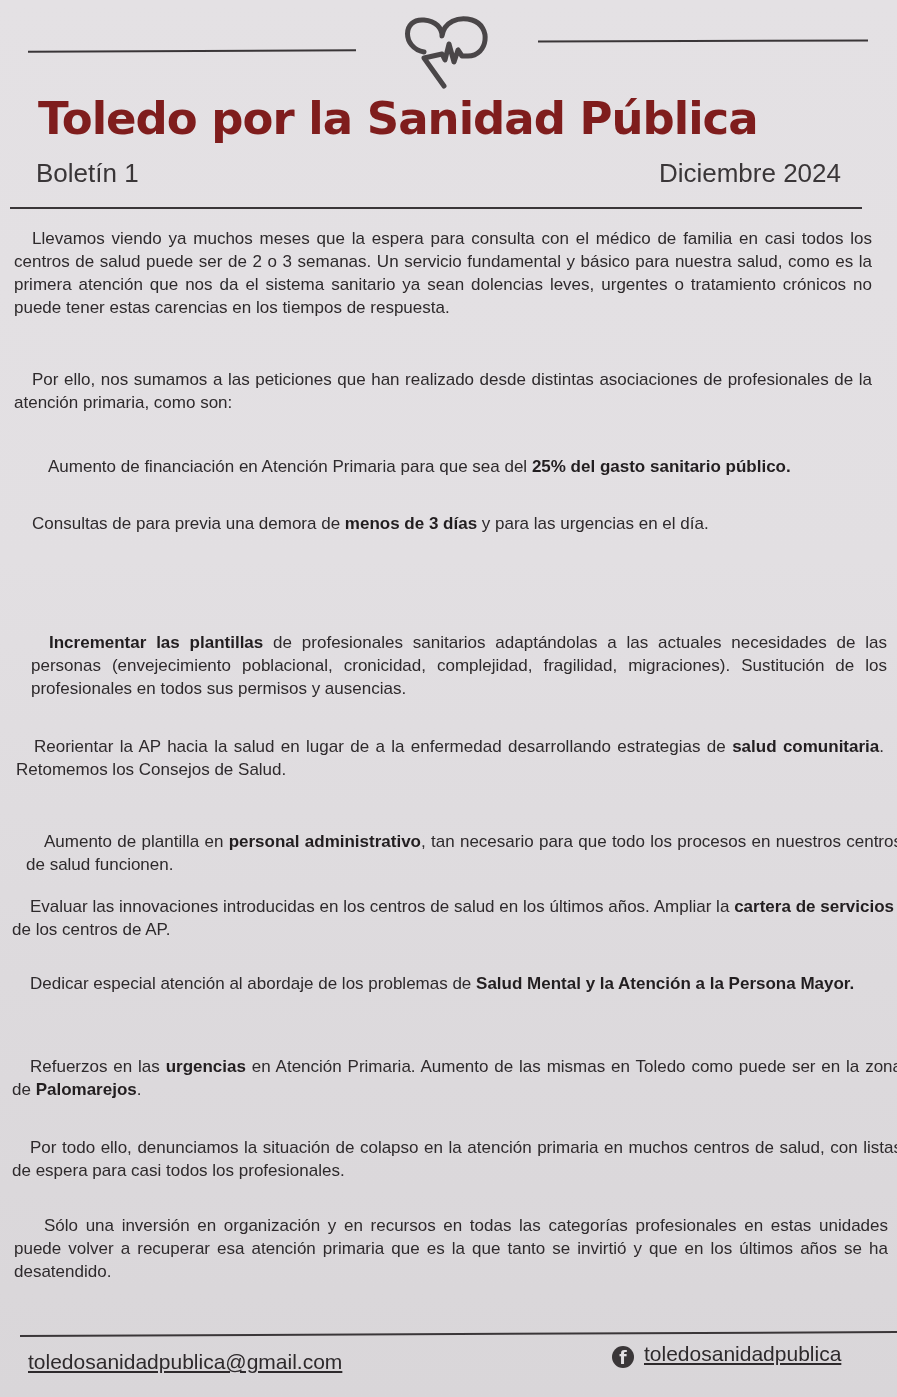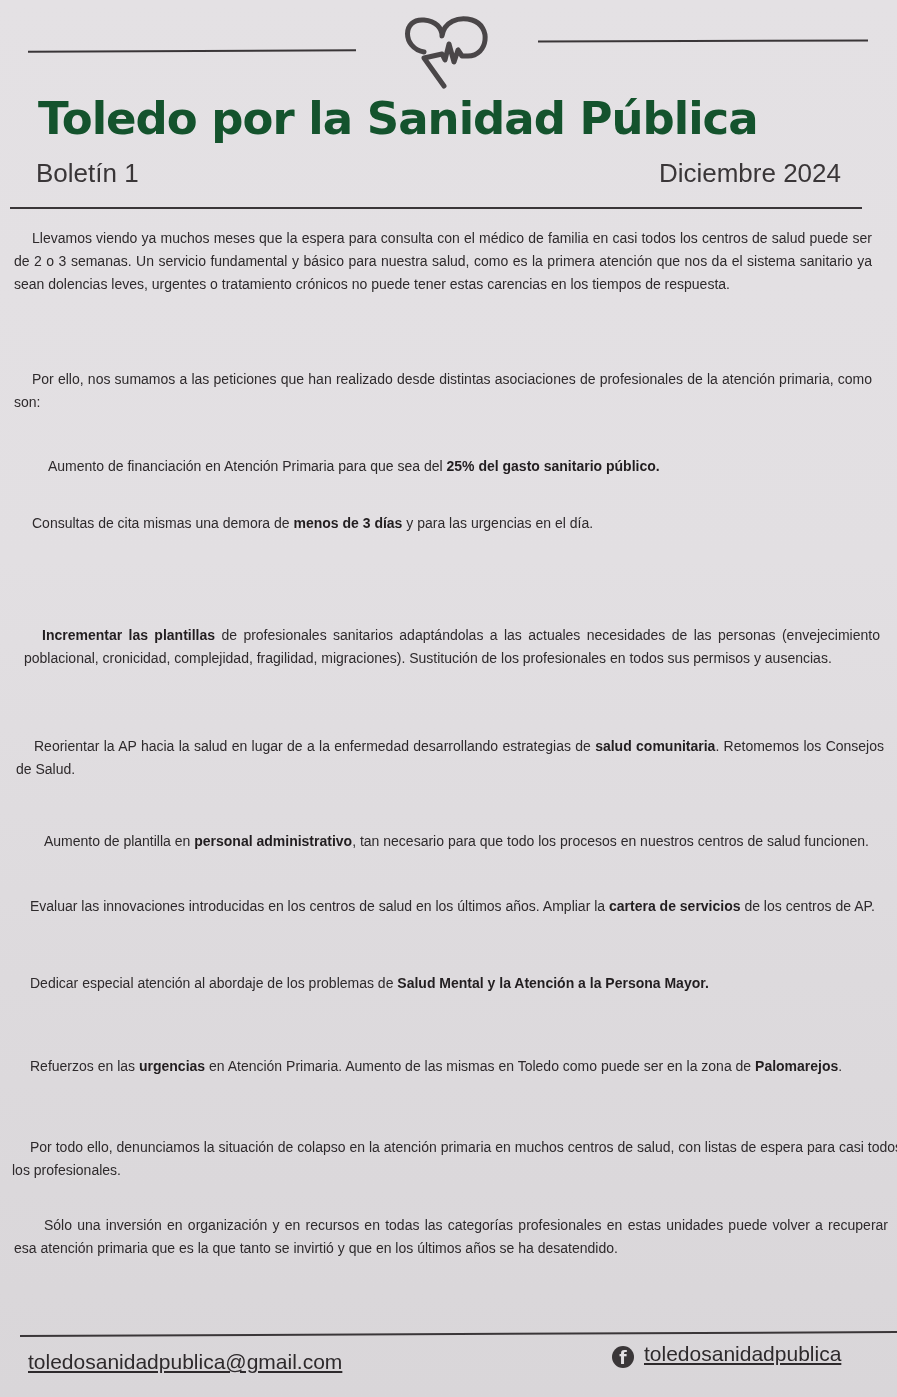--- a/index.html
+++ b/index.html
@@ -9,28 +9,28 @@
       color: #2a2628;
       font-family: "Liberation Sans", "DejaVu Sans", sans-serif;
       position: relative;
     }
     .page { position: absolute; left: 0; top: 0; width: 897px; height: 1397px; }
     .rule { position: absolute; height: 2px; background: #3a3638; }
     .logo { position: absolute; left: 396px; top: 10px; width: 100px; height: 80px; }
     .title {
       position: absolute; left: 38px; top: 92px; width: 820px;
       font-family: "DejaVu Sans", sans-serif; font-weight: bold;
-      font-size: 45px; letter-spacing: -1px; color: #14532d; white-space: nowrap;
+      font-size: 45px; letter-spacing: -1px; color: #7f1d1d; white-space: nowrap;
     }
     .meta { position: absolute; top: 158px; font-size: 26px; color: #3a3638; }
     .meta.left { left: 36px; }
     .meta.right { right: 56px; }
     .para {
       position: absolute; left: 14px; width: 858px;
-      font-size: 14px; line-height: 23px; color: #2e2a2c;
+      font-size: 17px; line-height: 23px; color: #2e2a2c;
       text-align: justify;
     }
     .para b { font-weight: bold; color: #221e20; }
     .indent { display: inline-block; width: 18px; }
     .footer-text { position: absolute; top: 1350px; font-size: 21px; color: #2e2a2c; text-decoration: underline; }
     .fb-icon {
       display: inline-block; width: 22px; height: 22px; border-radius: 50%;
       background: #3a3638; color: #e2dfe2; font-weight: bold; font-size: 17px;
       text-align: center; line-height: 24px; vertical-align: -3px; margin-right: 10px;
       font-family: "DejaVu Sans", sans-serif;
@@ -60,25 +60,25 @@
 
   <p class="para" style="top:368px; margin:0;">
     <span class="indent"></span><span>Por ello, nos sumamos a las peticiones que han realizado desde distintas asociaciones de profesionales de la atención primaria, como son:</span>
   </p>
 
   <p class="para" style="top:439px; margin:16px;">
     <span class="indent"></span><span>Aumento de financiación en Atención Primaria para que sea del </span><b>25% del gasto sanitario público.</b><span></span>
   </p>
 
   <p class="para" style="top:512px; margin:0;">
-    <span class="indent"></span><span>Consultas de cita mismas una demora de </span><b>menos de 3 días</b><span> y para las urgencias en el día.</span>
+    <span class="indent"></span><span>Consultas de para previa una demora de </span><b>menos de 3 días</b><span> y para las urgencias en el día.</span>
   </p>
 
 
-  <p class="para" style="top:620px; margin:4px; left:20px; width:856px;">
+  <p class="para" style="top:620px; margin:11px; left:20px; width:856px;">
     <span class="indent"></span><span></span><b>Incrementar las plantillas</b><span> de profesionales sanitarios adaptándolas a las actuales necesidades de las personas (envejecimiento poblacional, cronicidad, complejidad, fragilidad, migraciones). Sustitución de los profesionales en todos sus permisos y ausencias.</span>
   </p>
 
   <p class="para" style="top:735px; margin:0; left:16px; width:868px;">
     <span class="indent"></span><span>Reorientar la AP hacia la salud en lugar de a la enfermedad desarrollando estrategias de </span><b>salud comunitaria</b><span>. Retomemos los Consejos de Salud.</span>
   </p>
 
   <p class="para" style="top:818px; margin:12px; width:876px;">
     <span class="indent"></span><span>Aumento de plantilla en </span><b>personal administrativo</b><span>, tan necesario para que todo los procesos en nuestros centros de salud funcionen.</span>
   </p>

